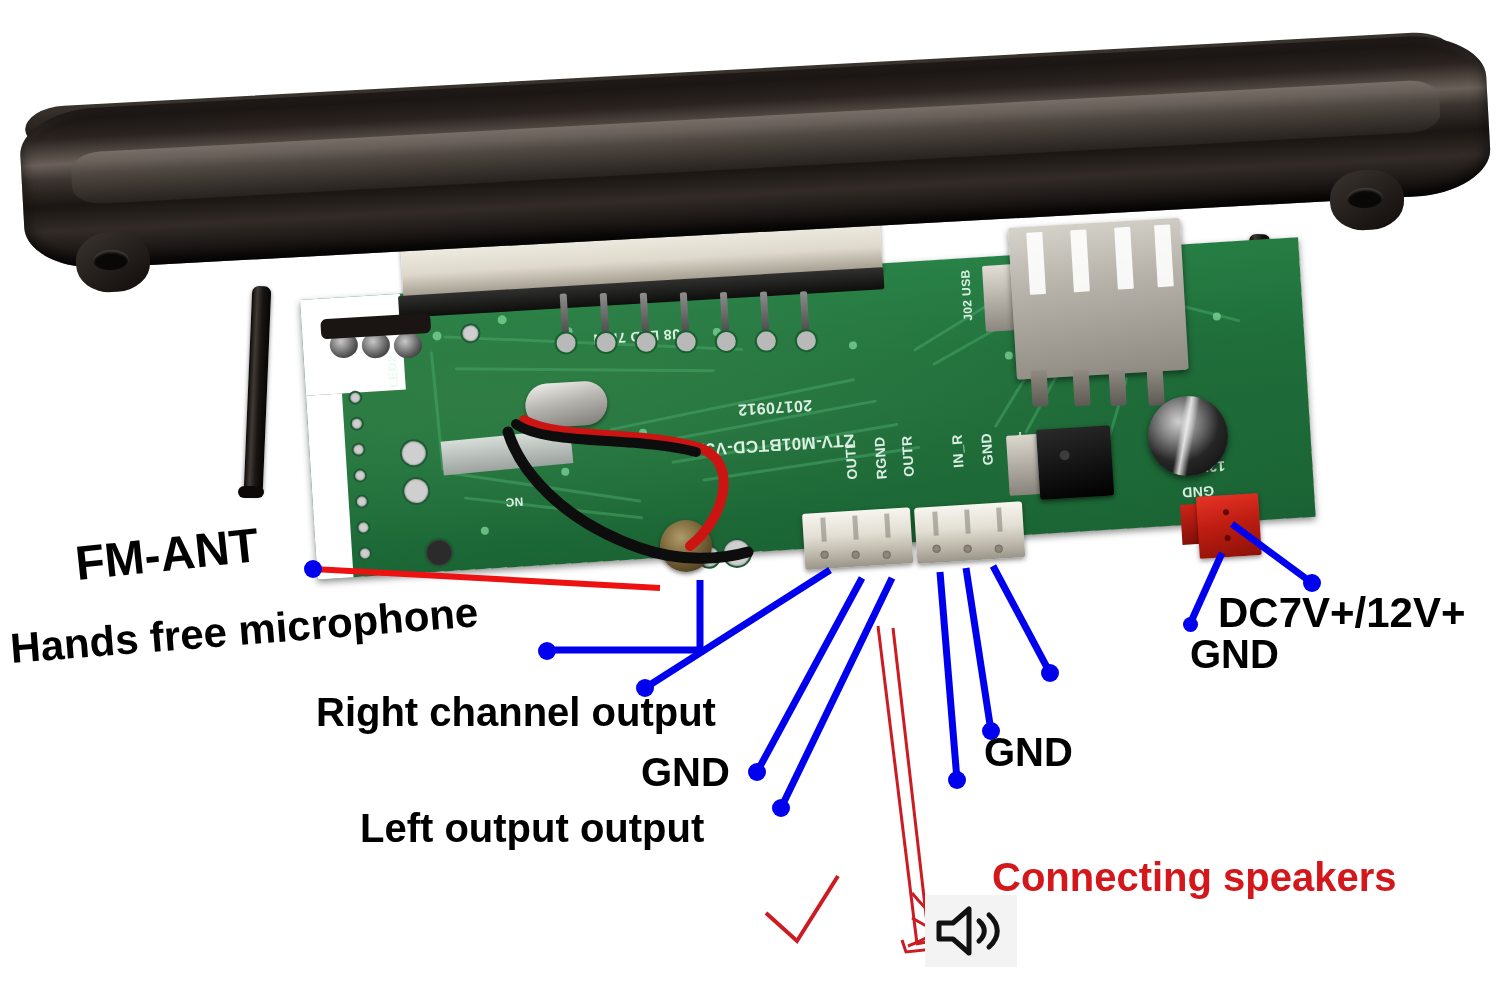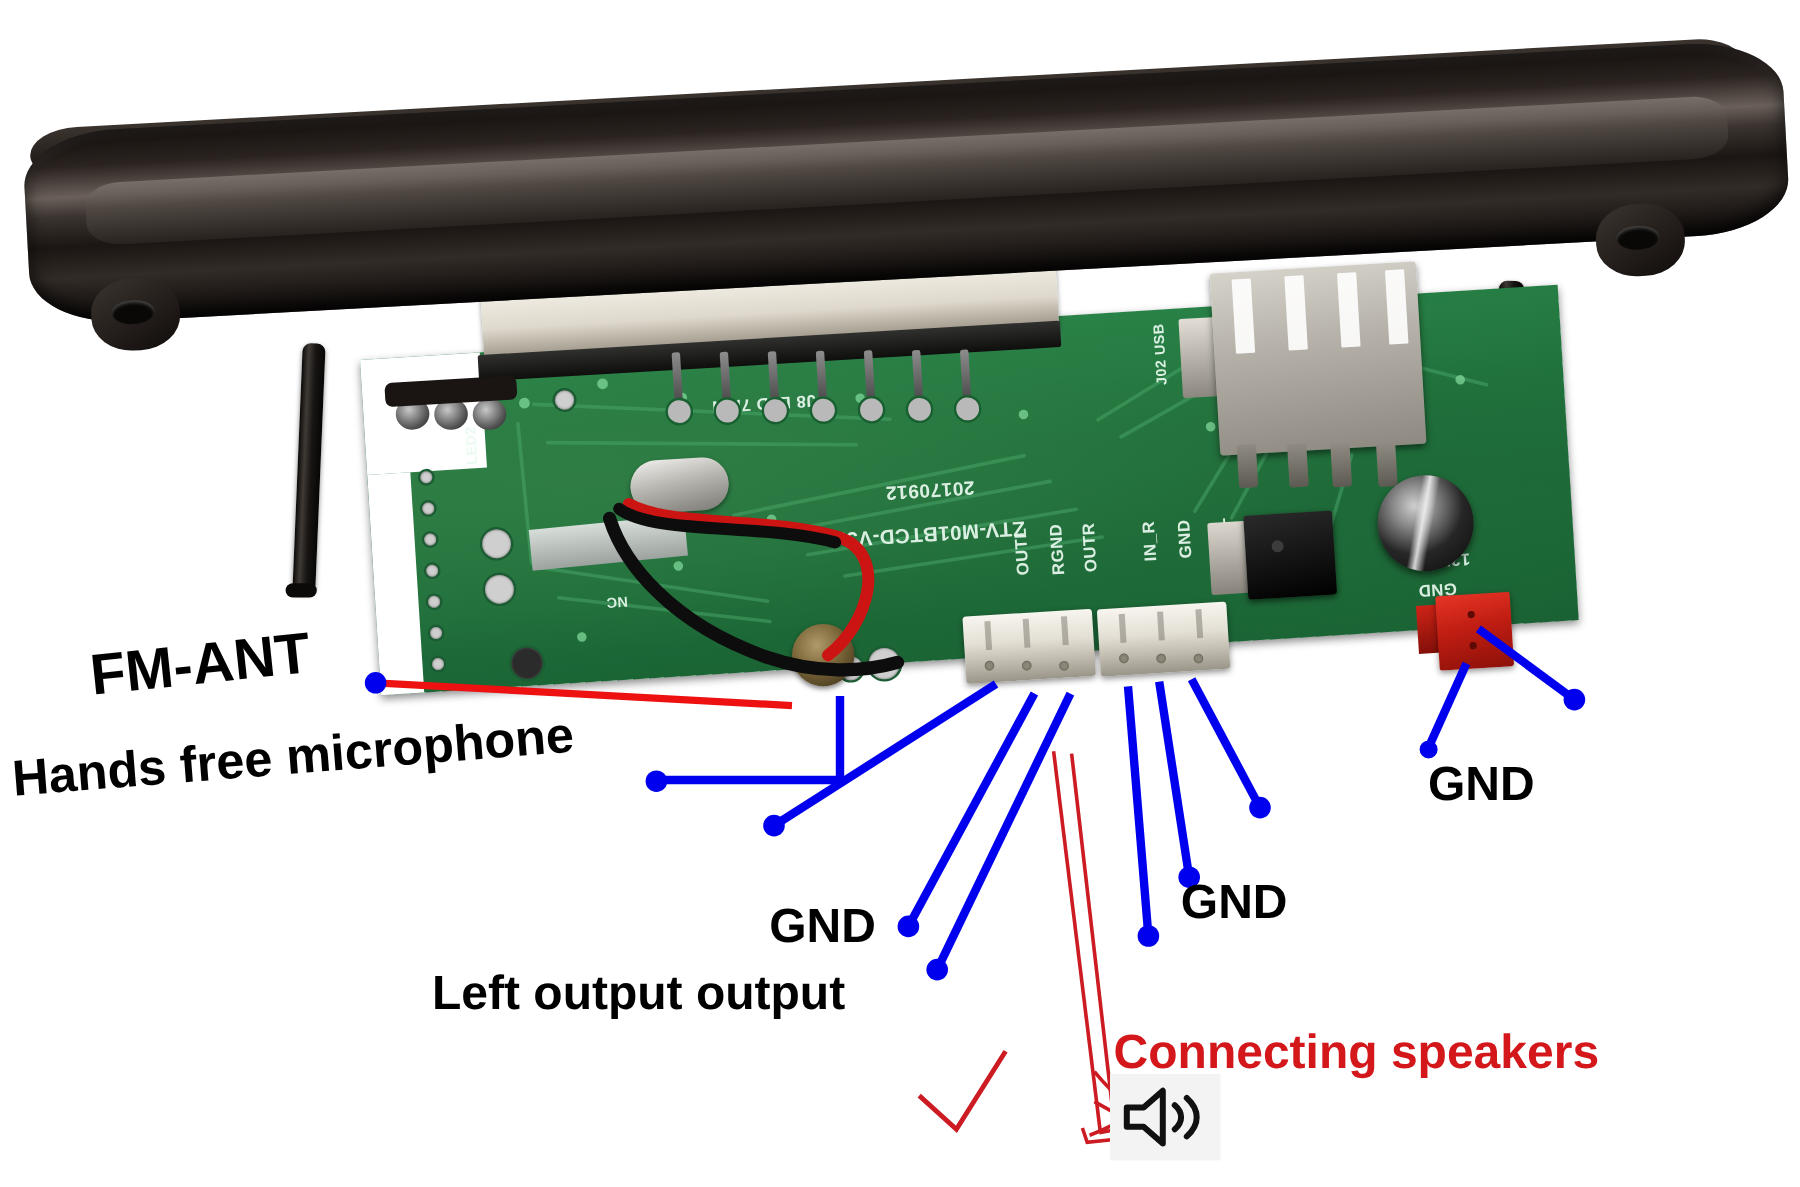--- a/index.html
+++ b/index.html
@@ -358,34 +358,36 @@
     <div class="dot sm" style="left:1183px;top:617px;"></div>
     <div class="dot" style="left:1303px;top:574px;"></div>
   </div>
 
   <div class="anno">
 
     <div class="lbl" style="left:78px;top:540px;font-size:48px;transform:rotate(-6deg);transform-origin:left bottom;">FM-ANT</div>
 
     <div class="lbl" style="left:12px;top:628px;font-size:42px;transform:rotate(-4.5deg);transform-origin:left bottom;">Hands free microphone</div>
 
+    <div class="lbl" style="left:316px;top:692px;font-size:40px;">Right channel output</div>
 
     <div class="lbl" style="left:641px;top:752px;font-size:40px;">GND</div>
 
     <div class="lbl" style="left:360px;top:808px;font-size:40px;">Left output output</div>
 
 
     <div class="lbl" style="left:984px;top:732px;font-size:40px;">GND</div>
 
 
     <div class="lbl" style="left:1190px;top:634px;font-size:40px;">GND</div>
 
-
-
-    <div class="lbl red" style="left:928px;top:857px;font-size:40px;">Connecting speakers</div>
+    <div class="lbl" style="left:1218px;top:592px;font-size:42px;">DC7V+/12V+</div>
+
+
+    <div class="lbl red" style="left:992px;top:857px;font-size:40px;">Connecting speakers</div>
   </div>
 
   <div class="spk">
     <svg viewBox="0 0 92 72" width="92" height="72">
       <path d="M14 28 L28 28 L44 14 L44 58 L28 44 L14 44 Z" fill="none" stroke="#111" stroke-width="5" stroke-linejoin="round"></path>
       <path d="M54 26 C 61 32, 61 40, 54 46" fill="none" stroke="#111" stroke-width="5" stroke-linecap="round"></path>
       <path d="M64 20 C 75 30, 75 42, 64 52" fill="none" stroke="#111" stroke-width="5" stroke-linecap="round"></path>
     </svg>
   </div>
 

